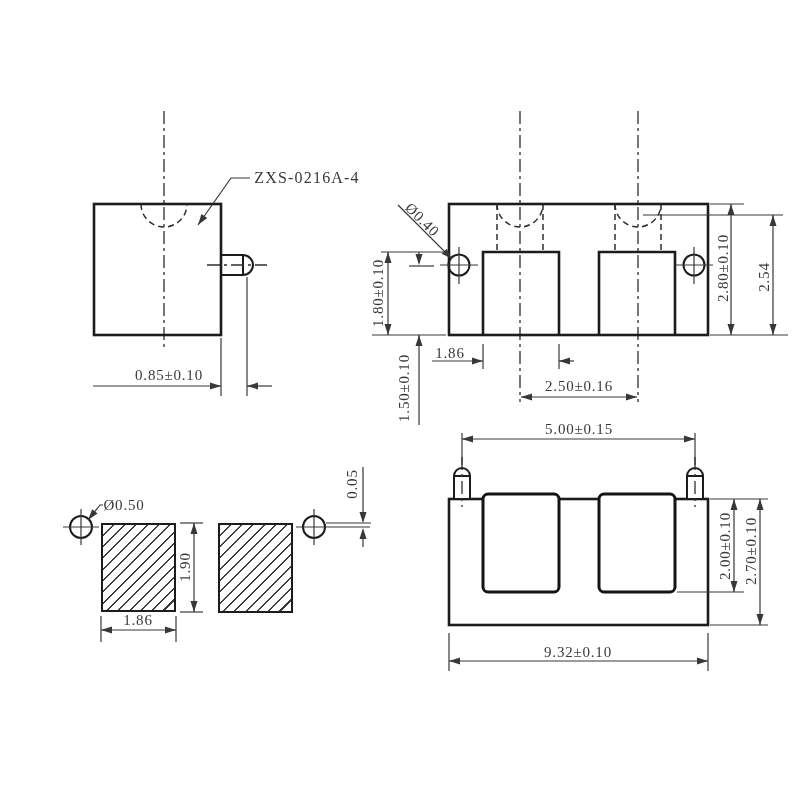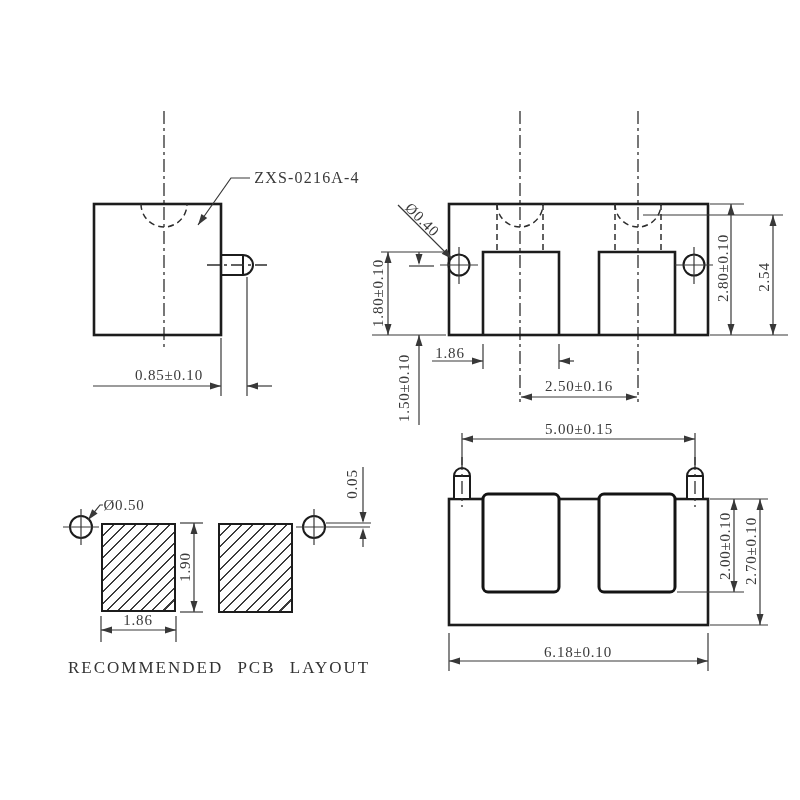--- a/index.html
+++ b/index.html
@@ -192,21 +192,20 @@
   <div class="dim-text rot90" style="left:342px;top:293px;">1.80±0.10</div>
   <div class="dim-text rot90" style="left:368px;top:388px;">1.50±0.10</div>
   <div class="dim-text" style="left:414px;top:353px;">1.86</div>
   <div class="dim-text" style="left:543px;top:386px;">2.50±0.16</div>
   <div class="dim-text rot90" style="left:687px;top:268px;">2.80±0.10</div>
   <div class="dim-text rot90" style="left:728px;top:277px;">2.54</div>
 
   <div class="dim-text" style="left:543px;top:429px;">5.00±0.15</div>
   <div class="dim-text rot90" style="left:689px;top:546px;">2.00±0.10</div>
   <div class="dim-text rot90" style="left:715px;top:551px;">2.70±0.10</div>
-  <div class="dim-text" style="left:542px;top:652px;">6.18±0.10</div>
+  <div class="dim-text" style="left:542px;top:652px;">9.32±0.10</div>
 
   <div class="dim-text" style="left:88px;top:505px;">Ø0.50</div>
   <div class="dim-text rot90" style="left:149px;top:567px;">1.90</div>
   <div class="dim-text" style="left:102px;top:620px;">1.86</div>
   <div class="dim-text rot90" style="left:316px;top:484px;">0.05</div>
 
-  <div class="caption" style="left:32px;top:659px;">RECOMMENDED PCB LAYOUT</div>
 </div>
 
 </body></html>

